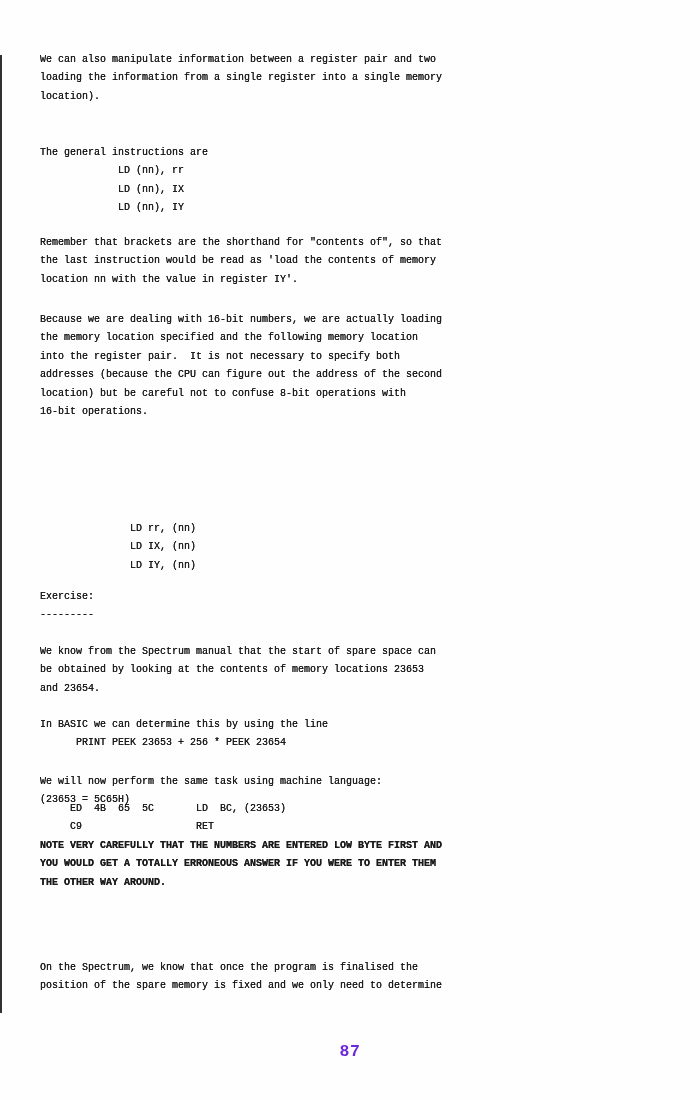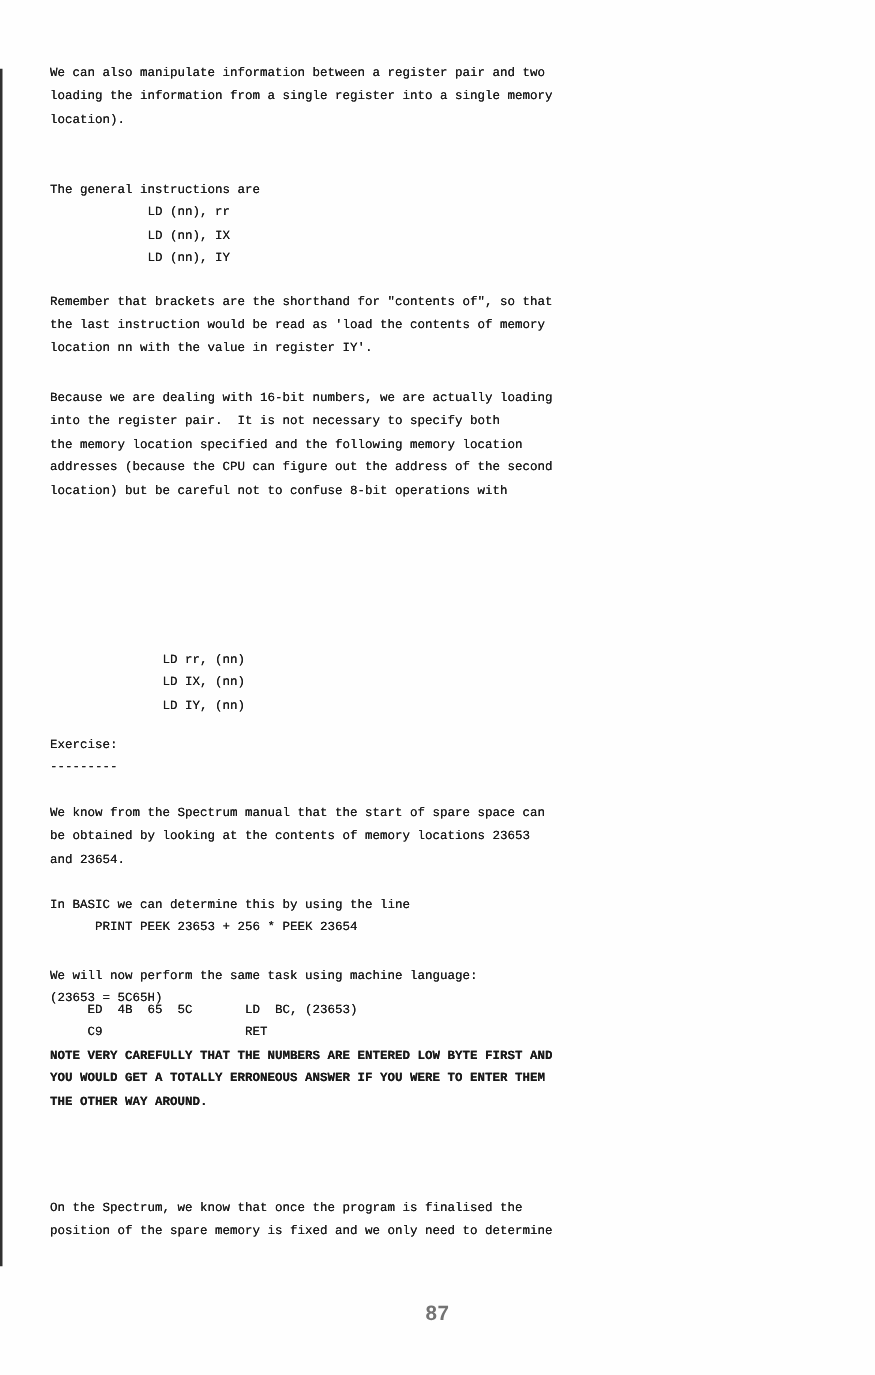--- a/index.html
+++ b/index.html
@@ -24,25 +24,25 @@
     position:absolute;
     left:0;top:55px;
     width:2px;height:958px;
     background:#1b1b1b;
     opacity:0.9;
   }
   .page-number{
     position:absolute;
     top:1042px;left:50%;
     transform:translateX(-50%);
-    font-family:Liberation Sans, sans-serif;
+    font-family:Liberation Mono, monospace;
     font-weight:bold;
     font-size:16.5px;
     letter-spacing:0.5px;
-    color:#737373;
+    color:#6d28d9;
   }
 </style>
 </head>
 <body>
 
 <div class="page">
   <div class="scan-edge"></div>
   <div class="text-layer">
       <div class="tblock" style="top: 51px;">
         <div class="tline">We can also manipulate information between a register pair and two</div>
@@ -55,24 +55,25 @@
         <div class="tline">             LD (nn), IX</div>
         <div class="tline">             LD (nn), IY</div>
       </div>
       <div class="tblock" style="top: 234px;">
         <div class="tline">Remember that brackets are the shorthand for "contents of", so that</div>
         <div class="tline">the last instruction would be read as 'load the contents of memory</div>
         <div class="tline">location nn with the value in register IY'.</div>
       </div>
       <div class="tblock" style="top: 311px;">
         <div class="tline">Because we are dealing with 16-bit numbers, we are actually loading</div>
+        <div class="tline">the memory location specified and the following memory location</div>
         <div class="tline">into the register pair.  It is not necessary to specify both</div>
-        <div class="tline">the memory location specified and the following memory location</div>
         <div class="tline">addresses (because the CPU can figure out the address of the second</div>
         <div class="tline">location) but be careful not to confuse 8-bit operations with</div>
+        <div class="tline">16-bit operations.</div>
       </div>
       <div class="tblock" style="top: 520px; text-align: right;">
         <div class="tline">               LD rr, (nn)</div>
         <div class="tline">               LD IX, (nn)</div>
         <div class="tline">               LD IY, (nn)</div>
       </div>
       <div class="tblock" style="top: 588px;">
         <div class="tline">Exercise:</div>
         <div class="tline">---------</div>
       </div>

